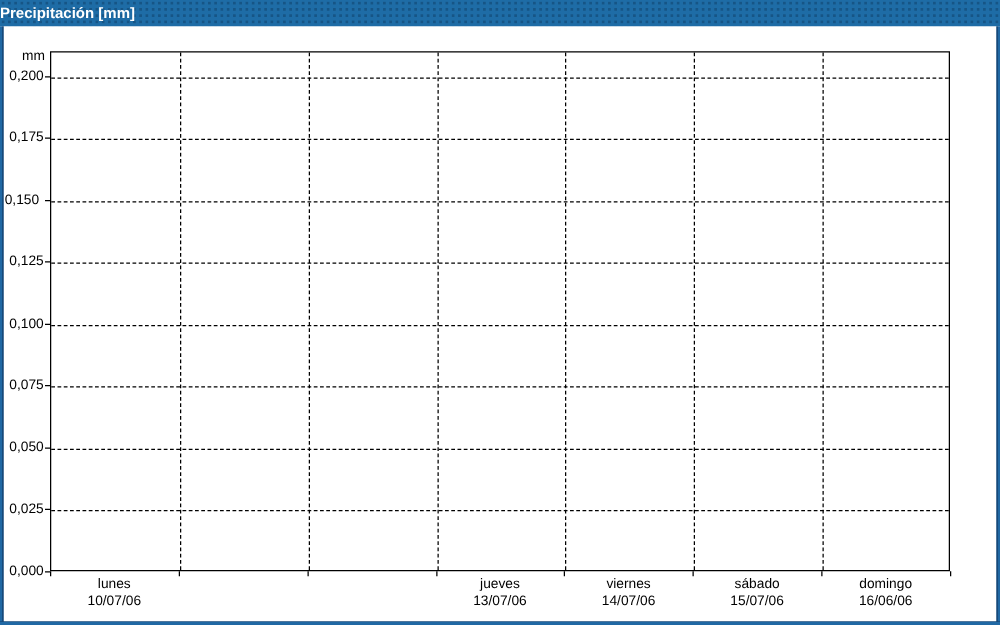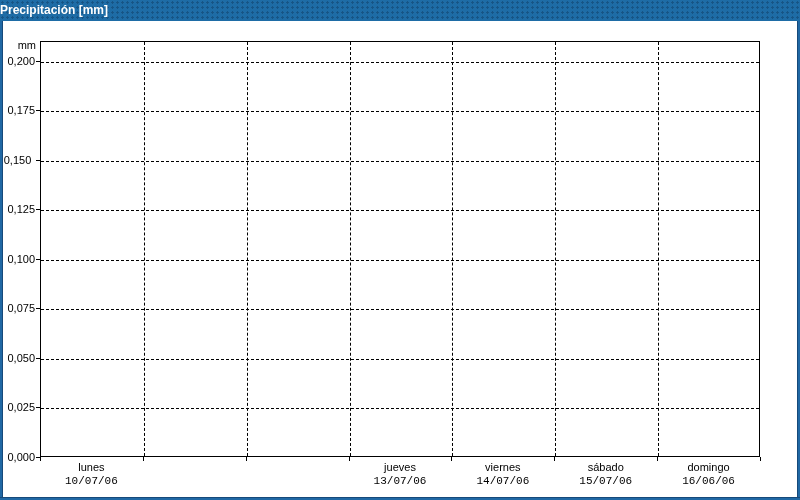--- a/index.html
+++ b/index.html
@@ -44,21 +44,21 @@
     position:absolute;left:0;width:35px;height:14px;line-height:14px;
     text-align:right;font-size:11px;color:#000000;
   }
   .y-tick{position:absolute;left:36px;width:4px;height:1px;background:#000000;}
   .x-tick{position:absolute;width:1px;height:4px;top:457px;background:#000000;}
 
   .x-label{
     position:absolute;top:461px;text-align:center;font-size:11px;color:#000000;
   }
   .x-label .day{display:block;line-height:13px;}
-  .x-label .date{display:block;line-height:15px;font-family:Liberation Mono, monospace;}
+  .x-label .date{display:block;line-height:15px;}
 </style>
 </head>
 <body>
 
 <div class="window">
   <div class="titlebar">
     <span class="title">Precipitación [mm]</span>
   </div>
 
   <div class="border-left"></div>

